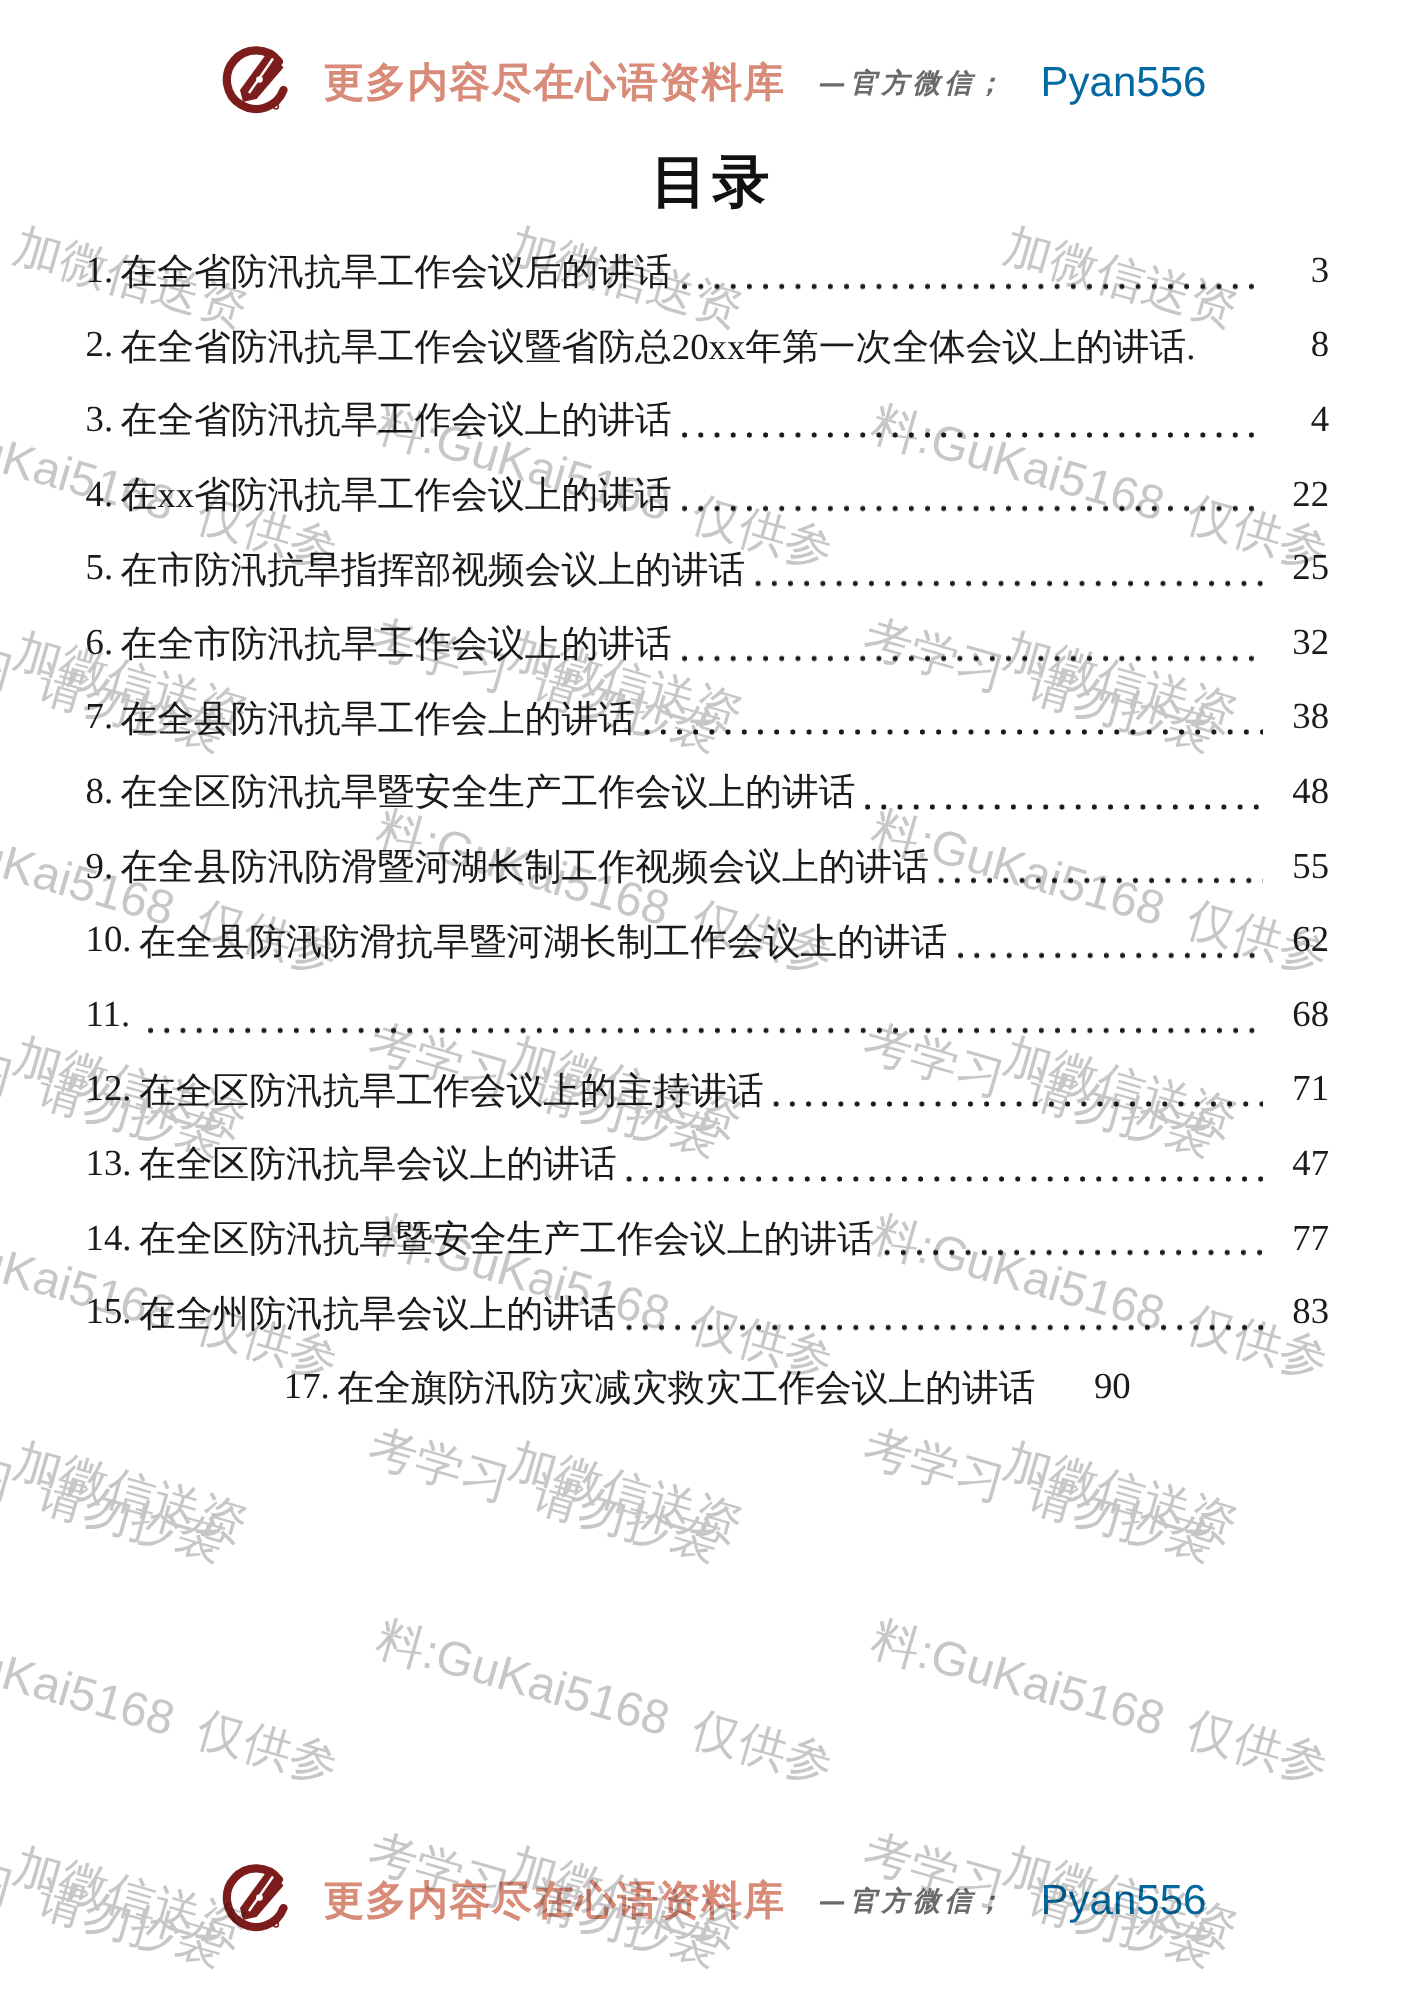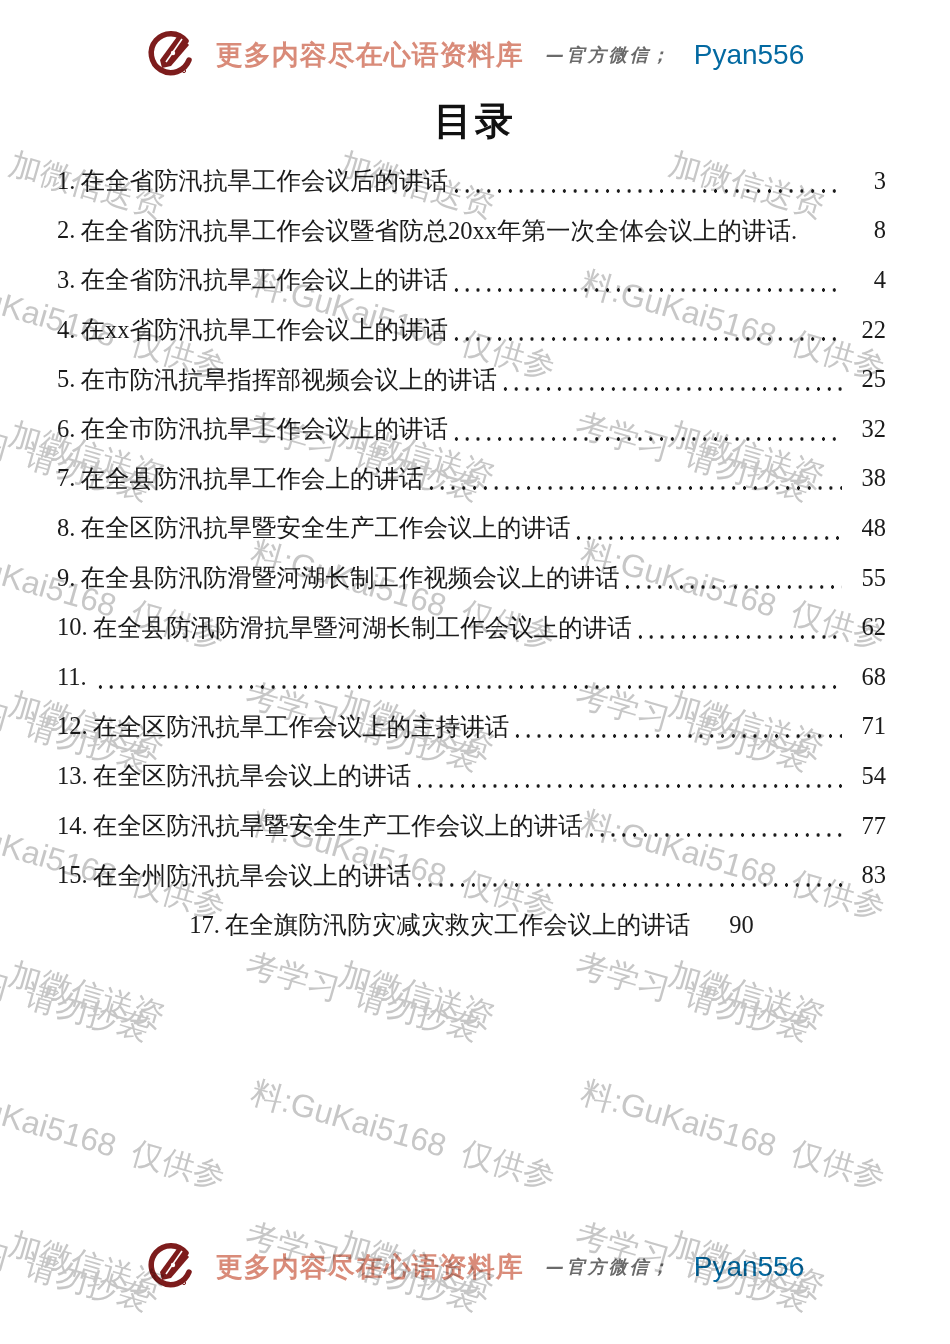--- a/index.html
+++ b/index.html
@@ -165,21 +165,21 @@
       <div class="toc-row">
         <span class="toc-num">12.</span>
         <span class="toc-title">在全区防汛抗旱工作会议上的主持讲话</span>
         <span class="toc-leader"></span>
         <span class="toc-page">71</span>
       </div>
       <div class="toc-row">
         <span class="toc-num">13.</span>
         <span class="toc-title">在全区防汛抗旱会议上的讲话</span>
         <span class="toc-leader"></span>
-        <span class="toc-page">54</span>
+        <span class="toc-page">47</span>
       </div>
       <div class="toc-row">
         <span class="toc-num">14.</span>
         <span class="toc-title">在全区防汛抗旱暨安全生产工作会议上的讲话</span>
         <span class="toc-leader"></span>
         <span class="toc-page">77</span>
       </div>
       <div class="toc-row">
         <span class="toc-num">15.</span>
         <span class="toc-title">在全州防汛抗旱会议上的讲话</span>

